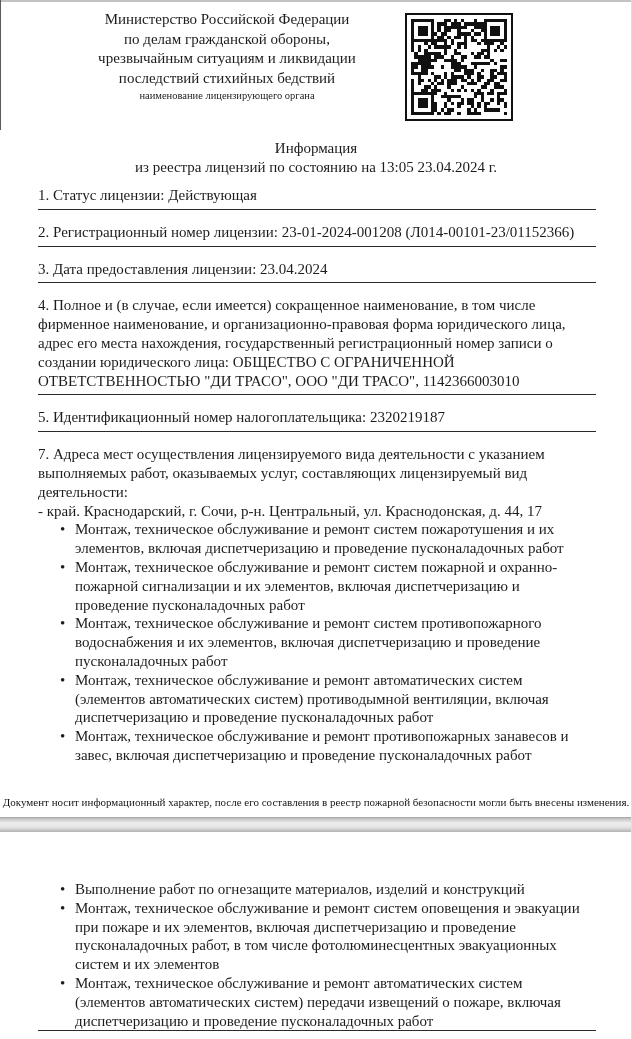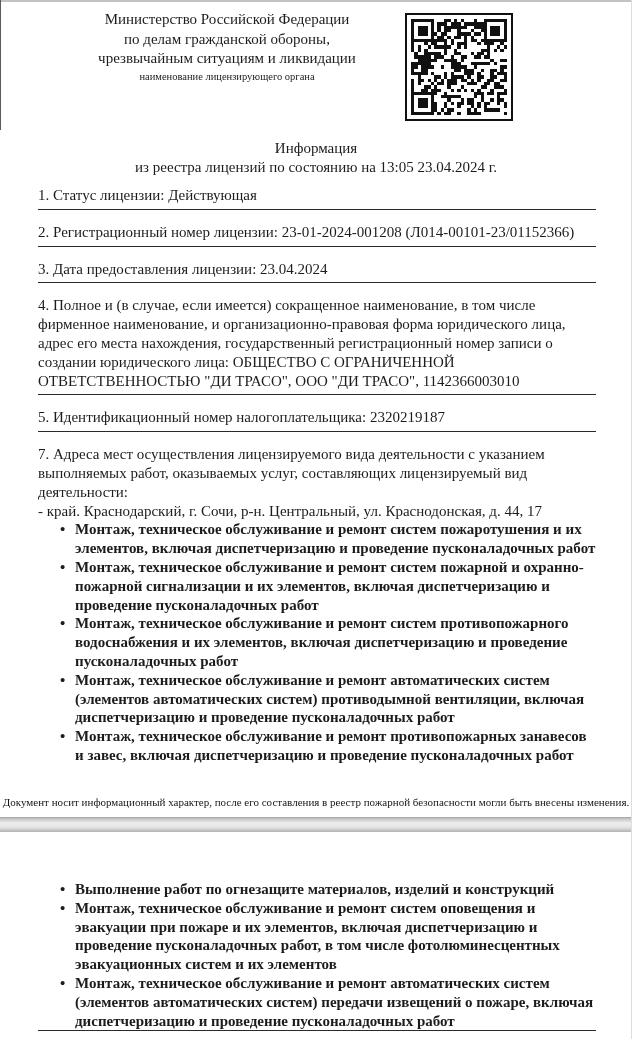--- a/index.html
+++ b/index.html
@@ -31,21 +31,21 @@
   .content{padding:0 36px 0 38px;}
   .items{margin-top:9px;}
   .item{
     font-size:15px;line-height:18.8px;
     border-bottom:1.5px solid #2a2a2a;
     padding-bottom:4px;margin-bottom:13px;
   }
   .plain{font-size:15px;line-height:18.8px;}
 
   ul.works{list-style:none;margin:0;padding:0;font-size:15px;line-height:18.8px;}
-  ul.works li{position:relative;padding-left:37px;font-weight:bold;}
+  ul.works li{position:relative;padding-left:37px;}
   ul.works li::before{content:"\2022";position:absolute;left:22px;top:0;}
 
   .works-block-end{border-bottom:1.5px solid #2a2a2a;padding-bottom:5px;}
 
   .footnote{
     position:absolute;left:0;bottom:8px;width:632px;
     text-align:center;font-size:11px;line-height:13px;color:#161616;
   }
 
   .page2 .content{padding-top:24px;}
@@ -57,20 +57,21 @@
 <div class="top-edge"></div>
 <div class="right-edge"></div>
 <div class="left-scan-mark"></div>
 
 <div class="page1">
   <div class="header">
     <div class="org-block">
       <div class="org-line">Министерство Российской Федерации</div>
       <div class="org-line">по делам гражданской обороны,</div>
       <div class="org-line">чрезвычайным ситуациям и ликвидации</div>
+      <div class="org-line">последствий стихийных бедствий</div>
       <div class="org-caption">наименование лицензирующего органа</div>
     </div>
     <div class="qr-wrap">
       <svg id="qr" viewBox="0 0 29 29" xmlns="http://www.w3.org/2000/svg" fill="#111">
           <rect x="0" y="0" width="1" height="1"></rect>
           <rect x="1" y="0" width="1" height="1"></rect>
           <rect x="2" y="0" width="1" height="1"></rect>
           <rect x="3" y="0" width="1" height="1"></rect>
           <rect x="4" y="0" width="1" height="1"></rect>
           <rect x="5" y="0" width="1" height="1"></rect>

